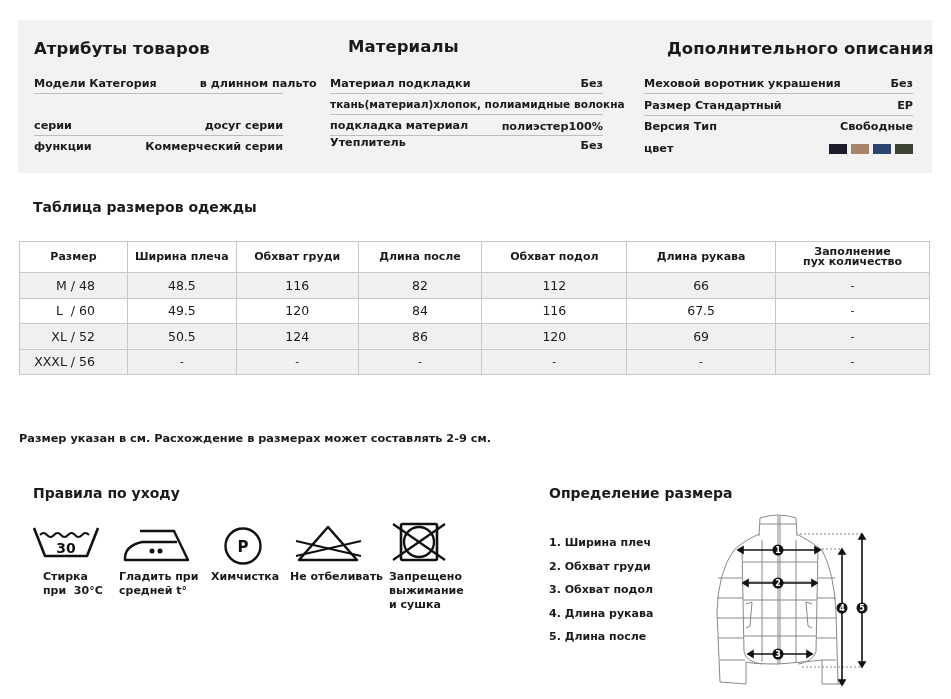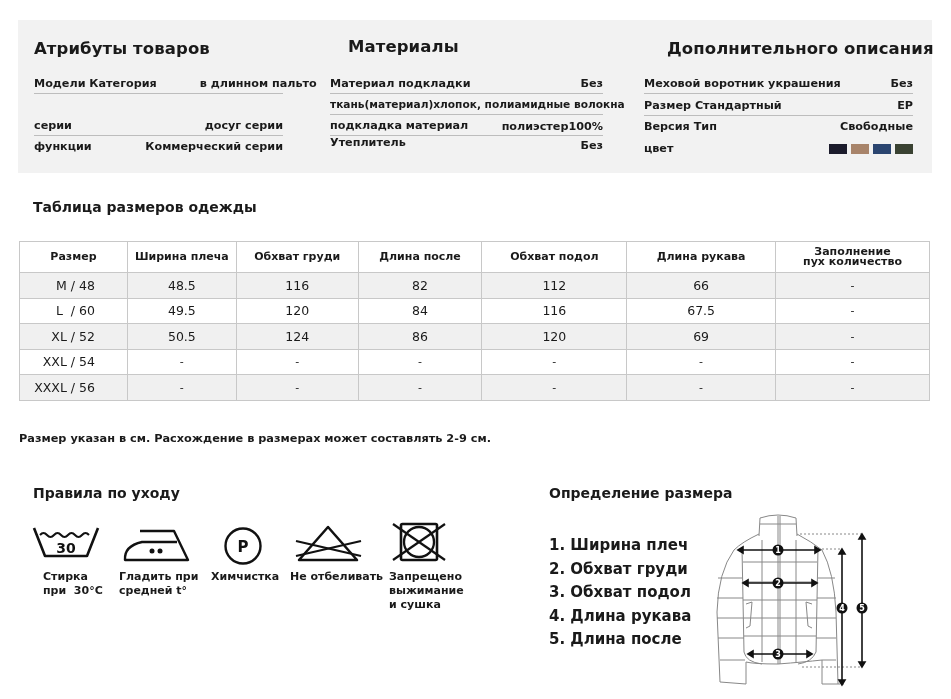--- a/index.html
+++ b/index.html
@@ -24,21 +24,21 @@
   table.size-table tr.alt td { background: #f0f0f0; margin-top: 18px; }
   table.size-table td.dash { font-size: 11px; }
 
   .footnote { position: absolute; left: 19px; top: 432px; font-size: 11.3px; font-weight: bold; color: #1a1a1a; white-space: nowrap; }
 
   .care-item { position: absolute; top: 522px; }
   .care-icon { display: block; }
   .care-label { position: absolute; font-size: 11px; font-weight: bold; color: #1a1a1a; line-height: 14px; white-space: nowrap; }
 
   .measure-list { position: absolute; left: 549px; top: 536px; }
-  .measure-item { font-size: 15px; font-weight: bold; color: #1a1a1a; height: 23.5px; white-space: nowrap; }
+  .measure-item { font-size: 11px; font-weight: bold; color: #1a1a1a; height: 23.5px; white-space: nowrap; }
 
   .jacket { position: absolute; left: 712px; top: 512px; }
 </style>
 </head>
 <body>
 
 <div class="attr-box">
 
   <div class="attr-title" style="left:16px; top:19px;">Атрибуты товаров</div>
   <div class="attr-row line" style="left:16px; top:53px; width:249px;gap:43px;">
@@ -140,29 +140,20 @@
     </tr>
     <tr class="alt">
       <td class="size-cell">XL / 52</td>
       <td>50.5</td>
       <td>124</td>
       <td>86</td>
       <td>120</td>
       <td>69</td>
       <td class="dash">-</td>
     </tr>
-    <tr>
-      <td class="size-cell">XXL / 54</td>
-      <td class="dash">-</td>
-      <td class="dash">-</td>
-      <td class="dash">-</td>
-      <td class="dash">-</td>
-      <td class="dash">-</td>
-      <td class="dash">-</td>
-    </tr>
     <tr class="alt">
       <td class="size-cell">XXXL / 56</td>
       <td class="dash">-</td>
       <td class="dash">-</td>
       <td class="dash">-</td>
       <td class="dash">-</td>
       <td class="dash">-</td>
       <td class="dash">-</td>
     </tr>
   </tbody>

